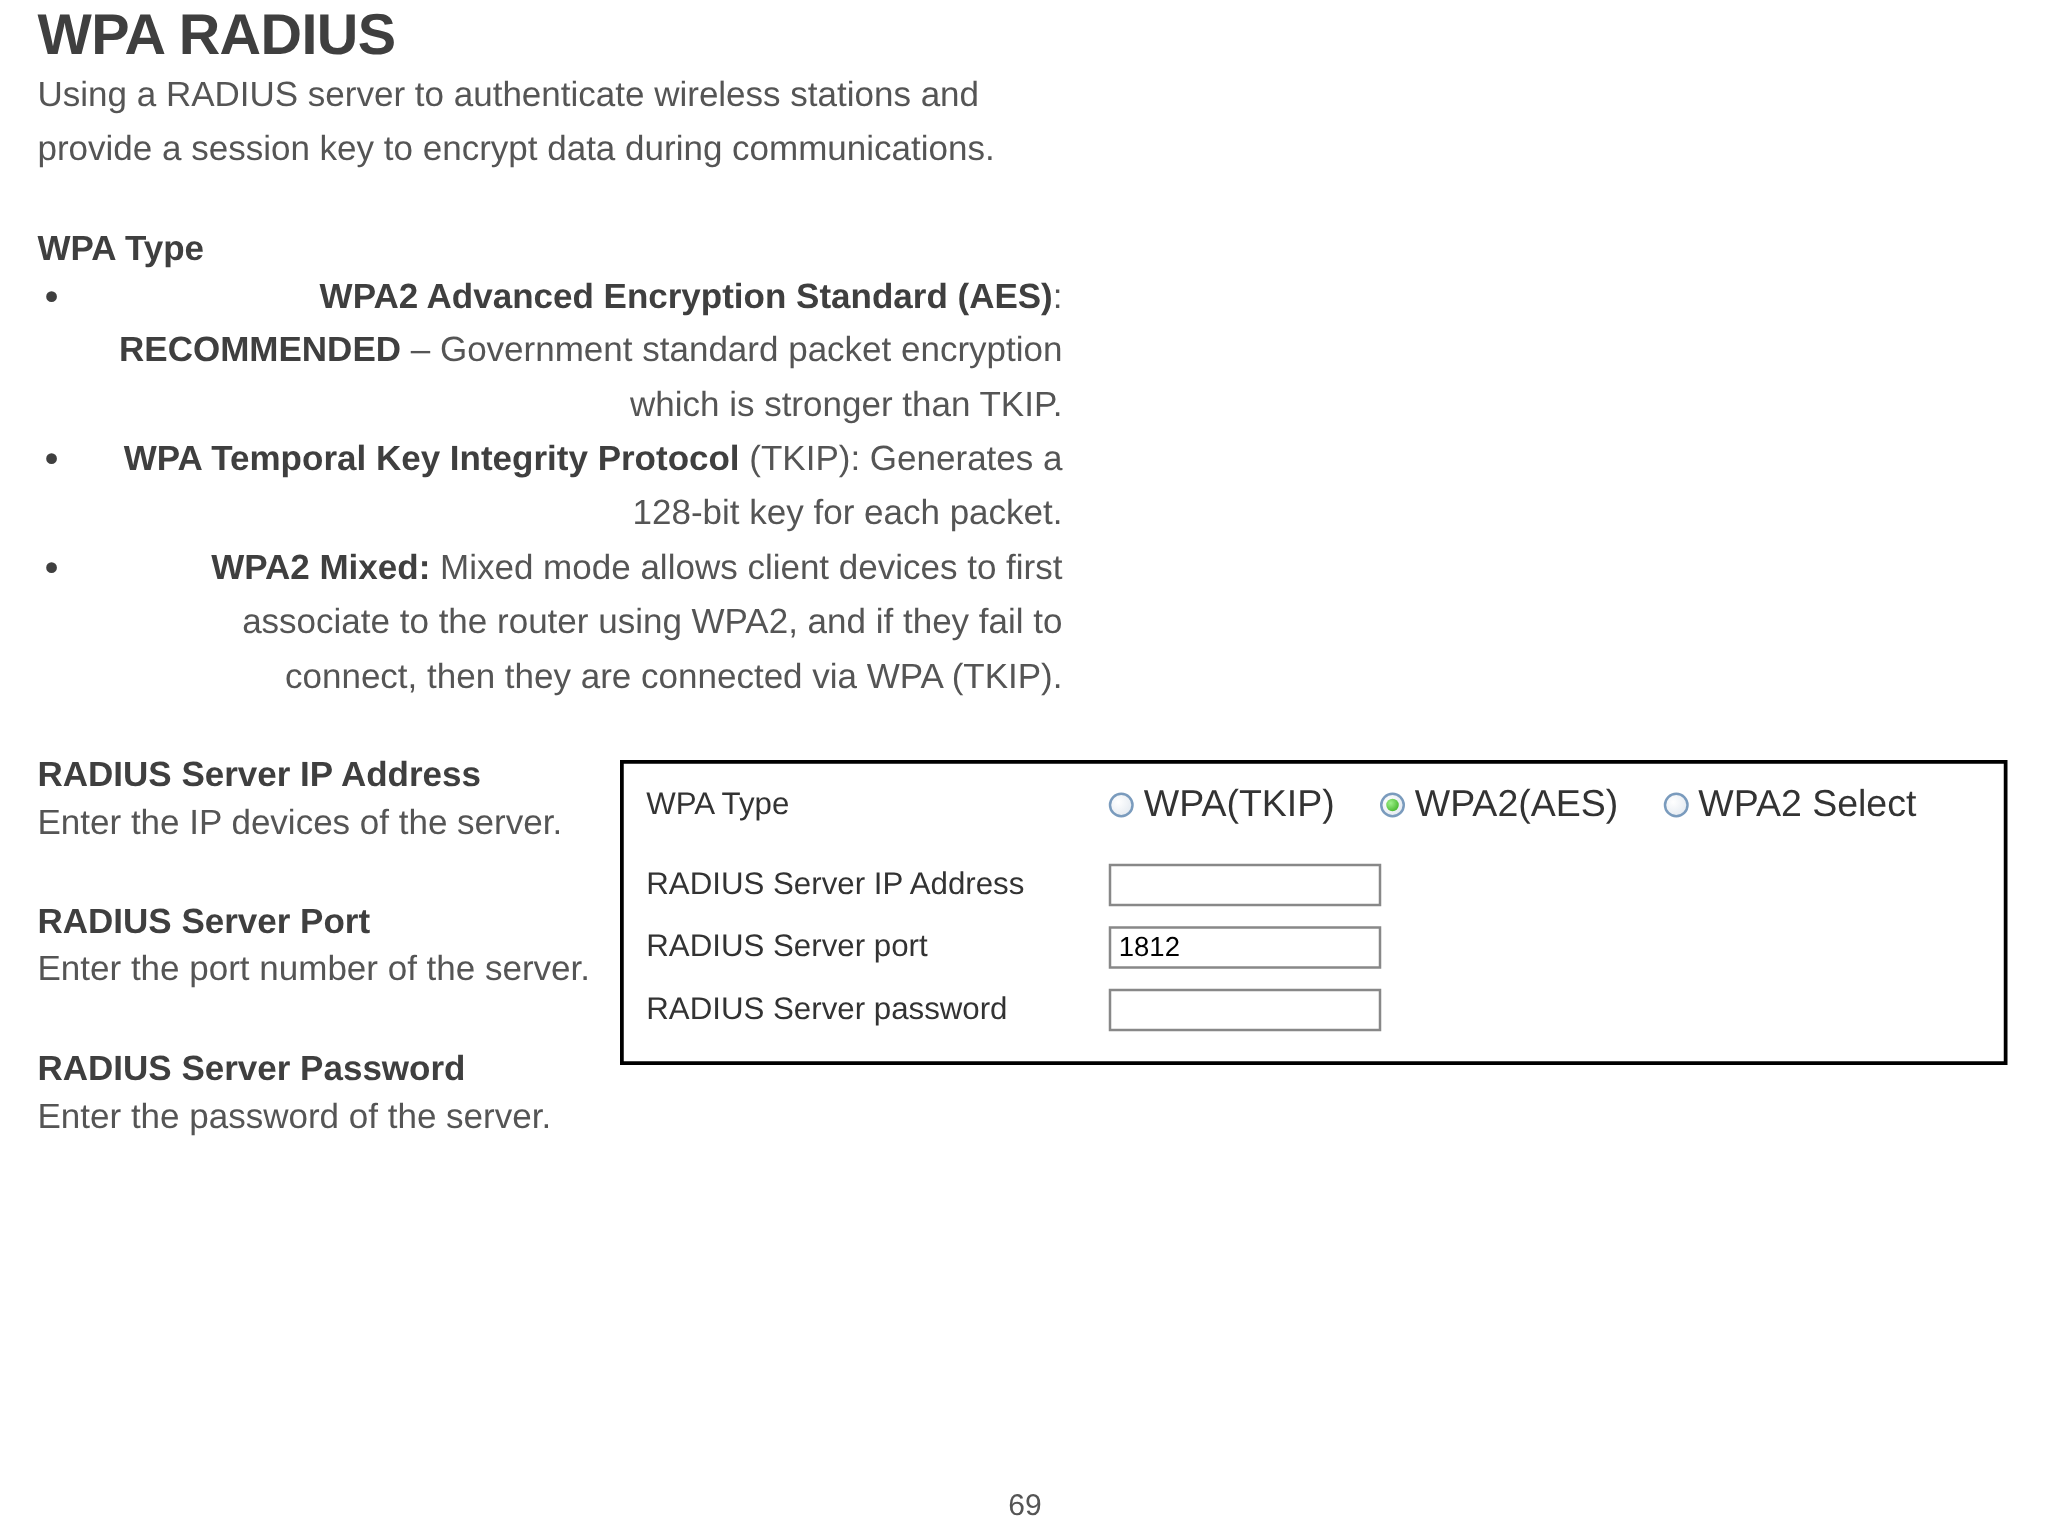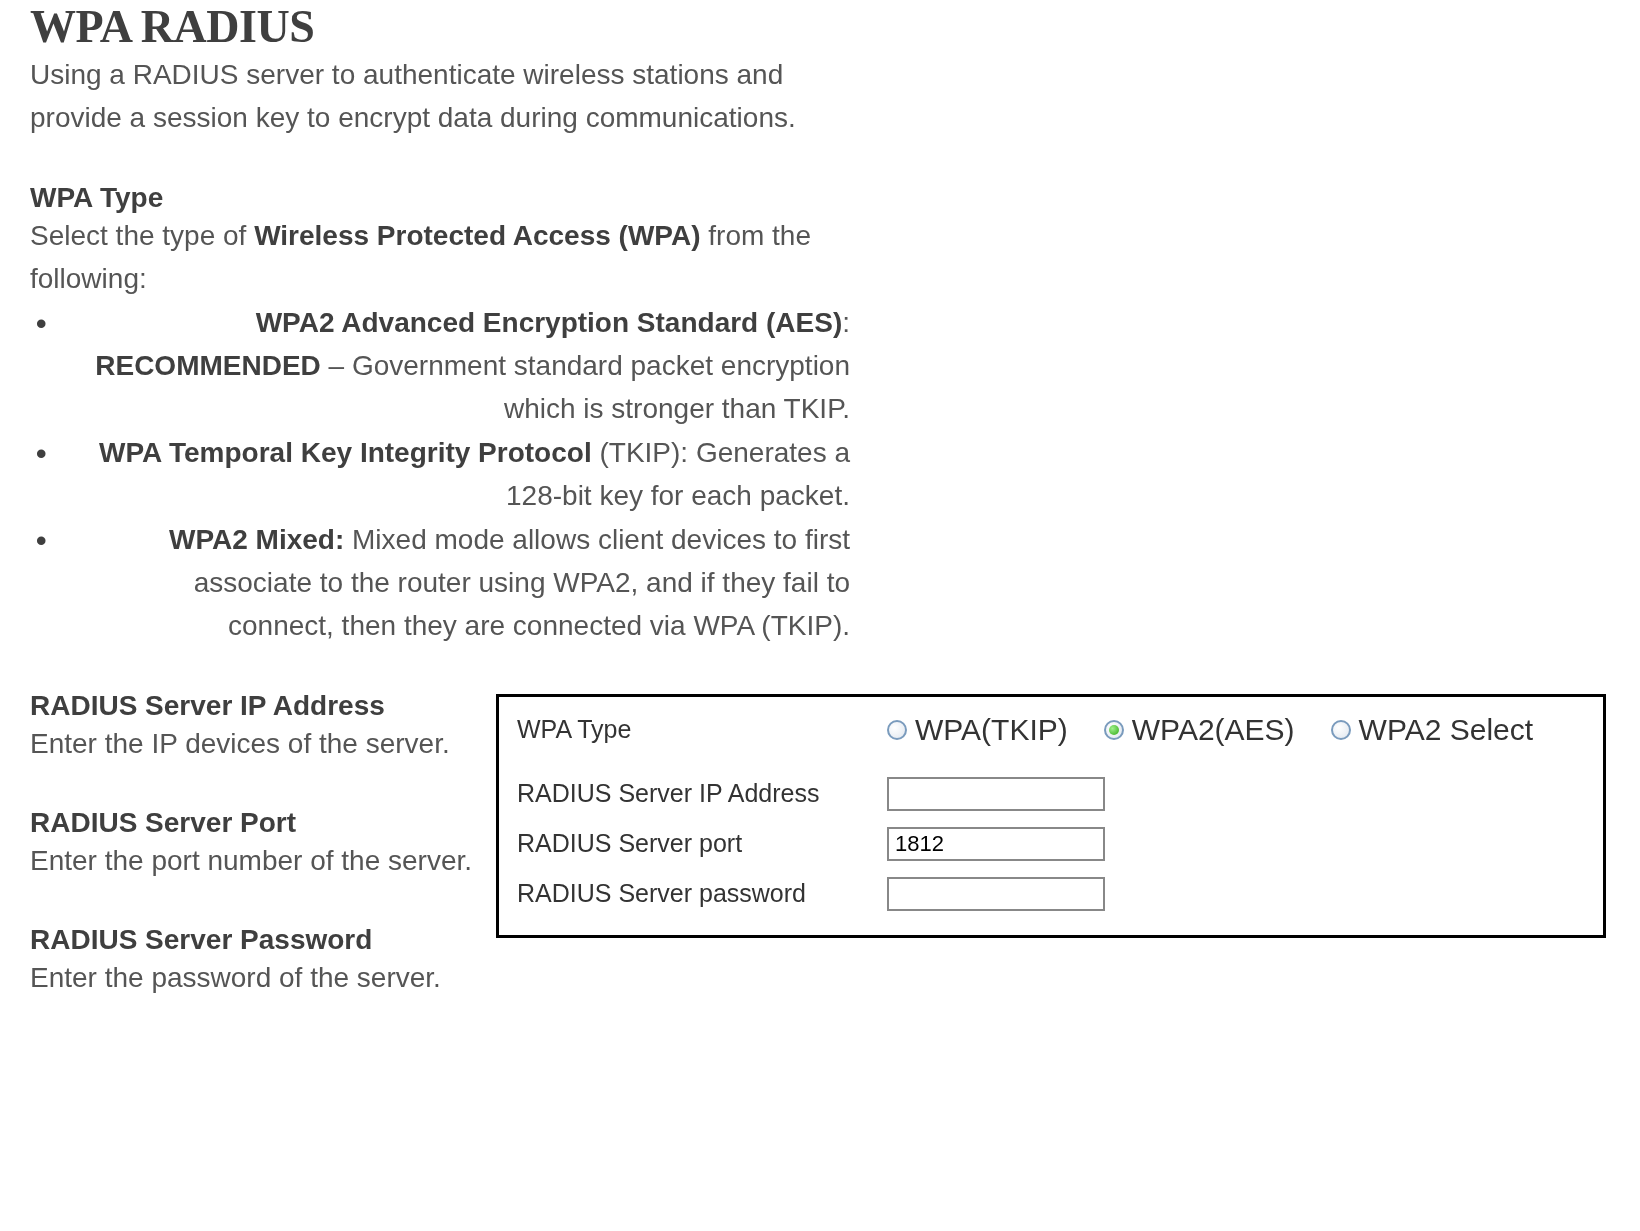--- a/index.html
+++ b/index.html
@@ -15,21 +15,21 @@
     width: 1640px; height: 1231px;
     padding: 0 30px;
   }
   h1.title {
     margin: 0;
     padding-top: 0;
     font-size: 46px;
     font-weight: 700;
     color: #3f3f3f;
     letter-spacing: -0.5px;
-    font-family: Liberation Serif, serif;
+    font-family: Liberation Sans, sans-serif;
     font-stretch: condensed;
   }
   .body-text {
     font-size: 28px;
     line-height: 1.55;
     color: #555;
     max-width: 800px;
     font-stretch: condensed;
   }
   .section-h {
@@ -128,24 +128,20 @@
 
 <div class="page">
   <h1 class="title">WPA RADIUS</h1>
 
   <div class="body-text">
     <span>Using a RADIUS server to authenticate wireless stations and</span><br>
     <span>provide a session key to encrypt data during communications.</span>
   </div>
 
   <div class="section-h">WPA Type</div>
-  <div class="body-text">
-    <span>Select the type of </span><span class="b">Wireless Protected Access (WPA)</span><span> from the</span><br>
-    <span>following:</span>
-  </div>
 
   <div class="list">
     <div class="list-item">
       <span class="b">WPA2 Advanced Encryption Standard (AES)</span><span>:</span><br>
       <span class="b">RECOMMENDED</span><span> – Government standard packet encryption</span><br>
       <span>which is stronger than TKIP.</span>
     </div>
     <div class="list-item">
       <span class="b">WPA Temporal Key Integrity Protocol</span><span> (TKIP): Generates a</span><br>
       <span>128-bit key for each packet.</span>
@@ -196,13 +192,14 @@
         <div class="panel-label">RADIUS Server port</div>
         <input class="tinput" value="1812" style="">
       </div>
       <div class="panel-row" style="margin-bottom:0">
         <div class="panel-label">RADIUS Server password</div>
         <input class="tinput" value="" style="">
       </div>
     </div>
   </div>
 
+  <div class="page-number">69</div>
 </div>
 
 </body></html>

